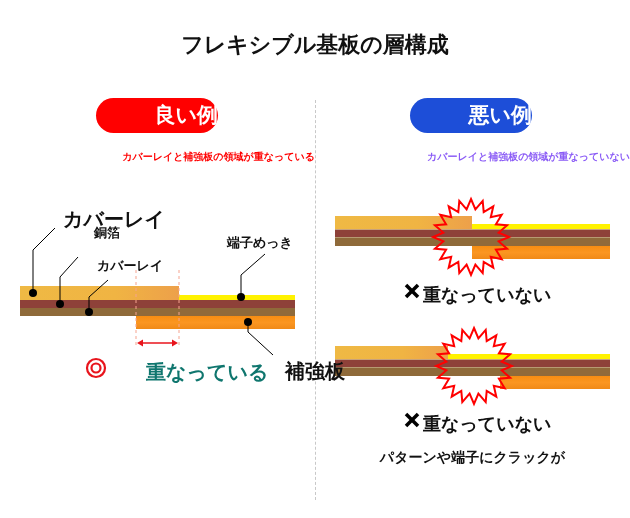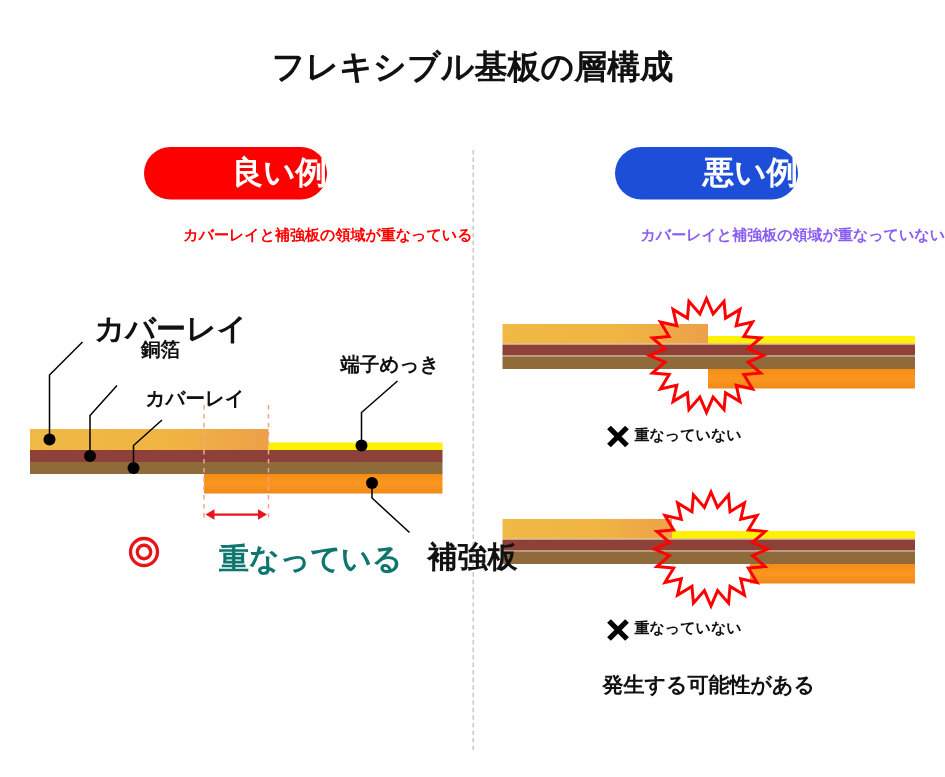--- a/index.html
+++ b/index.html
@@ -5,21 +5,21 @@
   html,body{margin:0;padding:0;background:#fff;}
   body{width:630px;height:518px;position:relative;overflow:hidden;font-family:"DejaVu Sans",sans-serif;color:#111;}
   .abs{position:absolute;}
   .title{left:0;width:630px;top:30px;text-align:center;font-size:22px;font-weight:bold;letter-spacing:0px;}
   .badge{height:35px;border-radius:18px;color:#fff;font-weight:bold;font-size:21px;text-align:right;line-height:35px;}
   .sub{font-size:10px;font-weight:bold;text-align:right;}
   .lbl{font-size:13px;font-weight:bold;white-space:nowrap;}
   .lbl-big{font-size:20px;font-weight:bold;white-space:nowrap;margin-left:36px;}
   .divider{left:315px;top:100px;width:0;height:400px;border-left:1px dashed #c8c8c8;}
   svg{position:absolute;left:0;top:0;}
-  .note{font-size:10px;font-weight:bold;white-space:nowrap;}
+  .note{font-size:18px;font-weight:bold;white-space:nowrap;}
   .bottom{font-size:14px;font-weight:bold;text-align:center;line-height:22px;}
 </style>
 </head>
 <body>
 
 <div class="abs title">フレキシブル基板の層構成</div>
 
 <div class="abs divider"></div>
 
 <div class="abs badge" style="left:96px;top:98px;width:122px;background:#ff0000;">良い例</div>
@@ -108,14 +108,14 @@
 <div class="abs lbl-big" style="left:27px;top:206px;">カバーレイ</div>
 <div class="abs lbl" style="left:70px;top:224px;margin-left:24px;">銅箔</div>
 <div class="abs lbl" style="left:97px;top:257px;">カバーレイ</div>
 <div class="abs lbl" style="left:227px;top:234px;">端子めっき</div>
 <div class="abs lbl-big" style="left:249px;top:358px;">補強板</div>
 <div class="abs lbl-big" style="left:110px;top:359px;color:#0f766e;">重なっている</div>
 
 <div class="abs note" style="left:423px;top:283px;">重なっていない</div>
 <div class="abs note" style="left:423px;top:412px;">重なっていない</div>
 <div class="abs bottom" style="left:315px;width:315px;top:446px;">
-  <div>発生する可能性がある</div>
+  <div>パターンや端子にクラックが</div>
 </div>
 
 </body></html>

